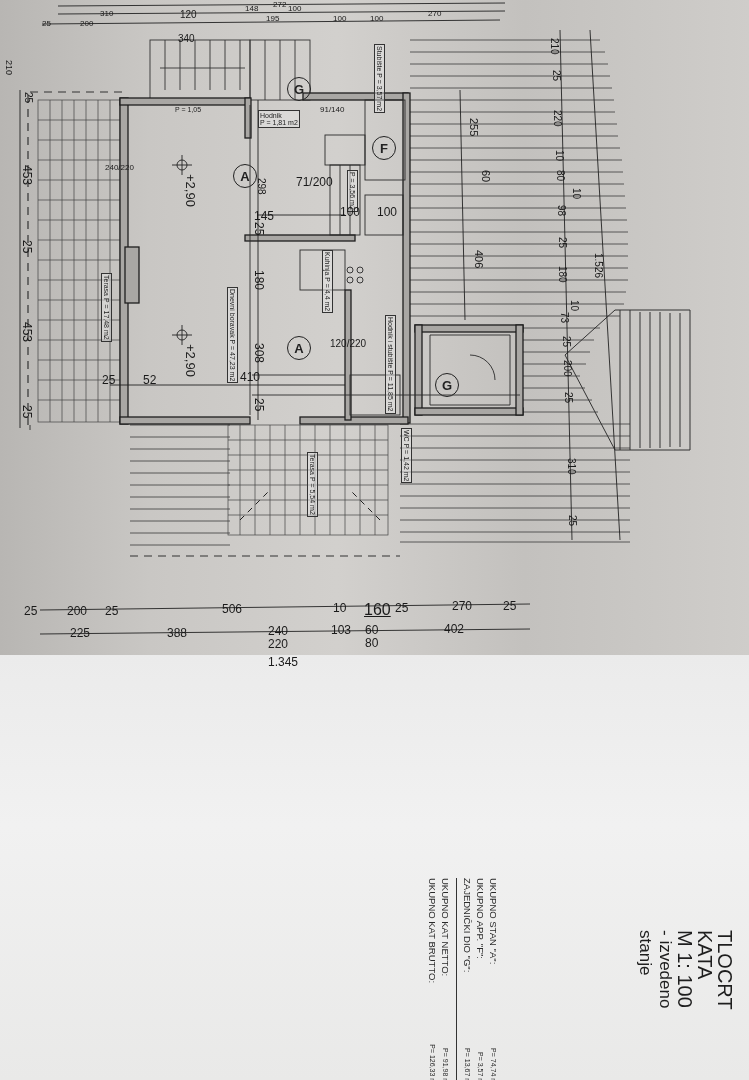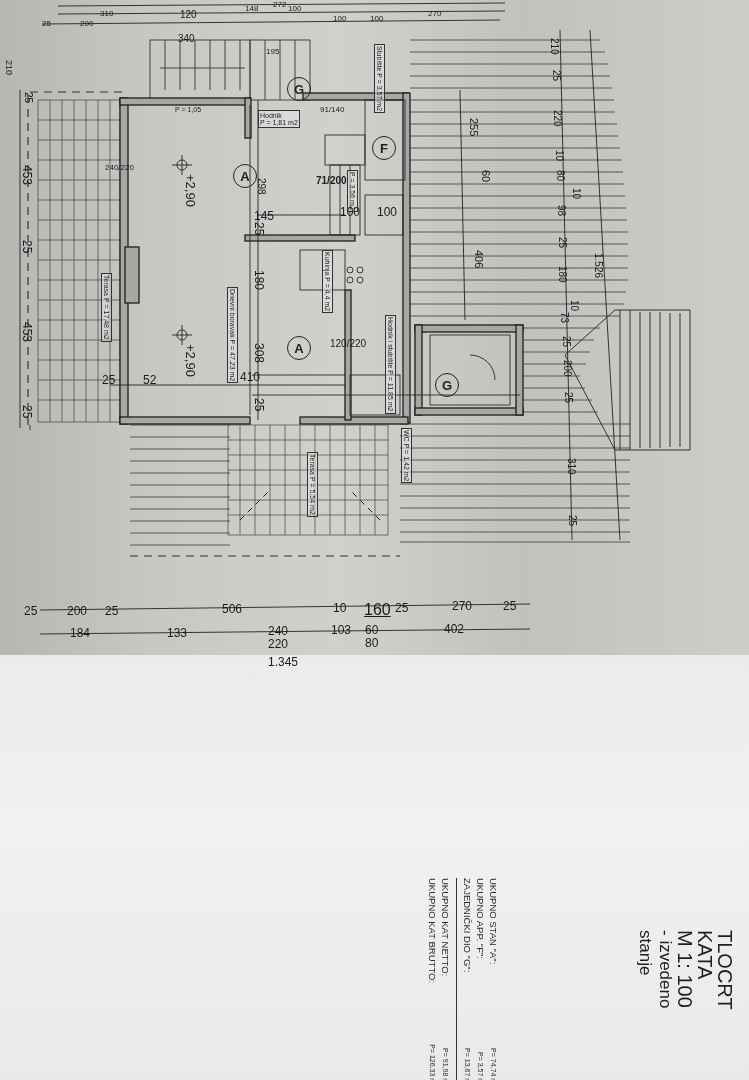--- a/index.html
+++ b/index.html
@@ -297,21 +297,21 @@
 
   <div class="dim" style="left:273px;top:0px;font-size:8px;">272</div>
   <div class="dim" style="left:100px;top:9px;font-size:8px;">310</div>
   <div class="dim" style="left:180px;top:9px;font-size:10px;">120</div>
   <div class="dim" style="left:245px;top:4px;font-size:8px;">148</div>
   <div class="dim" style="left:288px;top:4px;font-size:8px;">100</div>
   <div class="dim" style="left:428px;top:9px;font-size:8px;">270</div>
   <div class="dim" style="left:42px;top:19px;font-size:8px;">25</div>
   <div class="dim" style="left:80px;top:19px;font-size:8px;">200</div>
   <div class="dim" style="left:178px;top:33px;font-size:10px;">340</div>
-  <div class="dim" style="left:266px;top:14px;font-size:8px;margin-top:33px;">195</div>
+  <div class="dim" style="left:266px;top:14px;font-size:8px;">195</div>
   <div class="dim" style="left:333px;top:14px;font-size:8px;">100</div>
   <div class="dim" style="left:370px;top:14px;font-size:8px;">100</div>
 
   <div class="dim rot" style="left:14px;top:60px;font-size:9px;">210</div>
   <div class="dim rot" style="left:34px;top:92px;">25</div>
   <div class="dim rot" style="left:34px;top:165px;font-size:12px;">453</div>
   <div class="dim rot" style="left:34px;top:240px;font-size:12px;">25</div>
   <div class="dim rot" style="left:34px;top:322px;font-size:12px;">453</div>
   <div class="dim rot" style="left:34px;top:405px;font-size:12px;">25</div>
 
@@ -321,21 +321,21 @@
   <div class="dim rot" style="left:266px;top:270px;font-size:12px;">180</div>
   <div class="dim rot" style="left:266px;top:343px;font-size:12px;">308</div>
   <div class="dim" style="left:240px;top:370px;font-size:12px;">410</div>
   <div class="dim rot" style="left:266px;top:398px;font-size:12px;">25</div>
   <div class="dim" style="left:143px;top:373px;font-size:12px;">52</div>
   <div class="dim" style="left:102px;top:373px;font-size:12px;">25</div>
   <div class="dim rot" style="left:480px;top:118px;font-size:11px;">255</div>
   <div class="dim rot" style="left:492px;top:170px;font-size:11px;">60</div>
   <div class="dim rot" style="left:485px;top:250px;font-size:11px;">406</div>
   <div class="dim" style="left:320px;top:105px;font-size:8px;">91/140</div>
-  <div class="dim" style="left:316px;top:175px;font-size:10px;font-weight:bold;">71/200</div>
+  <div class="dim" style="left:296px;top:175px;font-size:12px;">71/200</div>
   <div class="dim" style="left:330px;top:338px;font-size:10px;">120/220</div>
   <div class="dim" style="left:105px;top:163px;font-size:8px;">240/220</div>
   <div class="dim" style="left:340px;top:205px;font-size:12px;">100</div>
   <div class="dim" style="left:377px;top:205px;font-size:12px;">100</div>
 
   <div class="dim rot" style="left:560px;top:38px;">210</div>
   <div class="dim rot" style="left:562px;top:70px;">25</div>
   <div class="dim rot" style="left:563px;top:110px;">220</div>
   <div class="dim rot" style="left:565px;top:150px;">10</div>
   <div class="dim rot" style="left:566px;top:170px;">80</div>
@@ -354,22 +354,22 @@
 
   <div class="dim" style="left:24px;top:604px;font-size:12px;">25</div>
   <div class="dim" style="left:67px;top:604px;font-size:12px;">200</div>
   <div class="dim" style="left:105px;top:604px;font-size:12px;">25</div>
   <div class="dim" style="left:222px;top:602px;font-size:12px;">506</div>
   <div class="dim" style="left:333px;top:601px;font-size:12px;">10</div>
   <div class="dim" style="left:364px;top:601px;font-size:16px;text-decoration:underline;">160</div>
   <div class="dim" style="left:395px;top:601px;font-size:12px;">25</div>
   <div class="dim" style="left:452px;top:599px;font-size:12px;">270</div>
   <div class="dim" style="left:503px;top:599px;font-size:12px;">25</div>
-  <div class="dim" style="left:70px;top:626px;font-size:12px;">184</div>
-  <div class="dim" style="left:167px;top:626px;font-size:12px;">133</div>
+  <div class="dim" style="left:70px;top:626px;font-size:12px;">225</div>
+  <div class="dim" style="left:167px;top:626px;font-size:12px;">388</div>
   <div class="dim" style="left:268px;top:624px;font-size:12px;">240</div>
   <div class="dim" style="left:268px;top:637px;font-size:12px;">220</div>
   <div class="dim" style="left:331px;top:623px;font-size:12px;">103</div>
   <div class="dim" style="left:365px;top:623px;font-size:12px;">60</div>
   <div class="dim" style="left:365px;top:636px;font-size:12px;">80</div>
   <div class="dim" style="left:444px;top:622px;font-size:12px;">402</div>
   <div class="dim" style="left:268px;top:655px;font-size:12px;">1.345</div>
 </div>
 
 <div class="legend">

